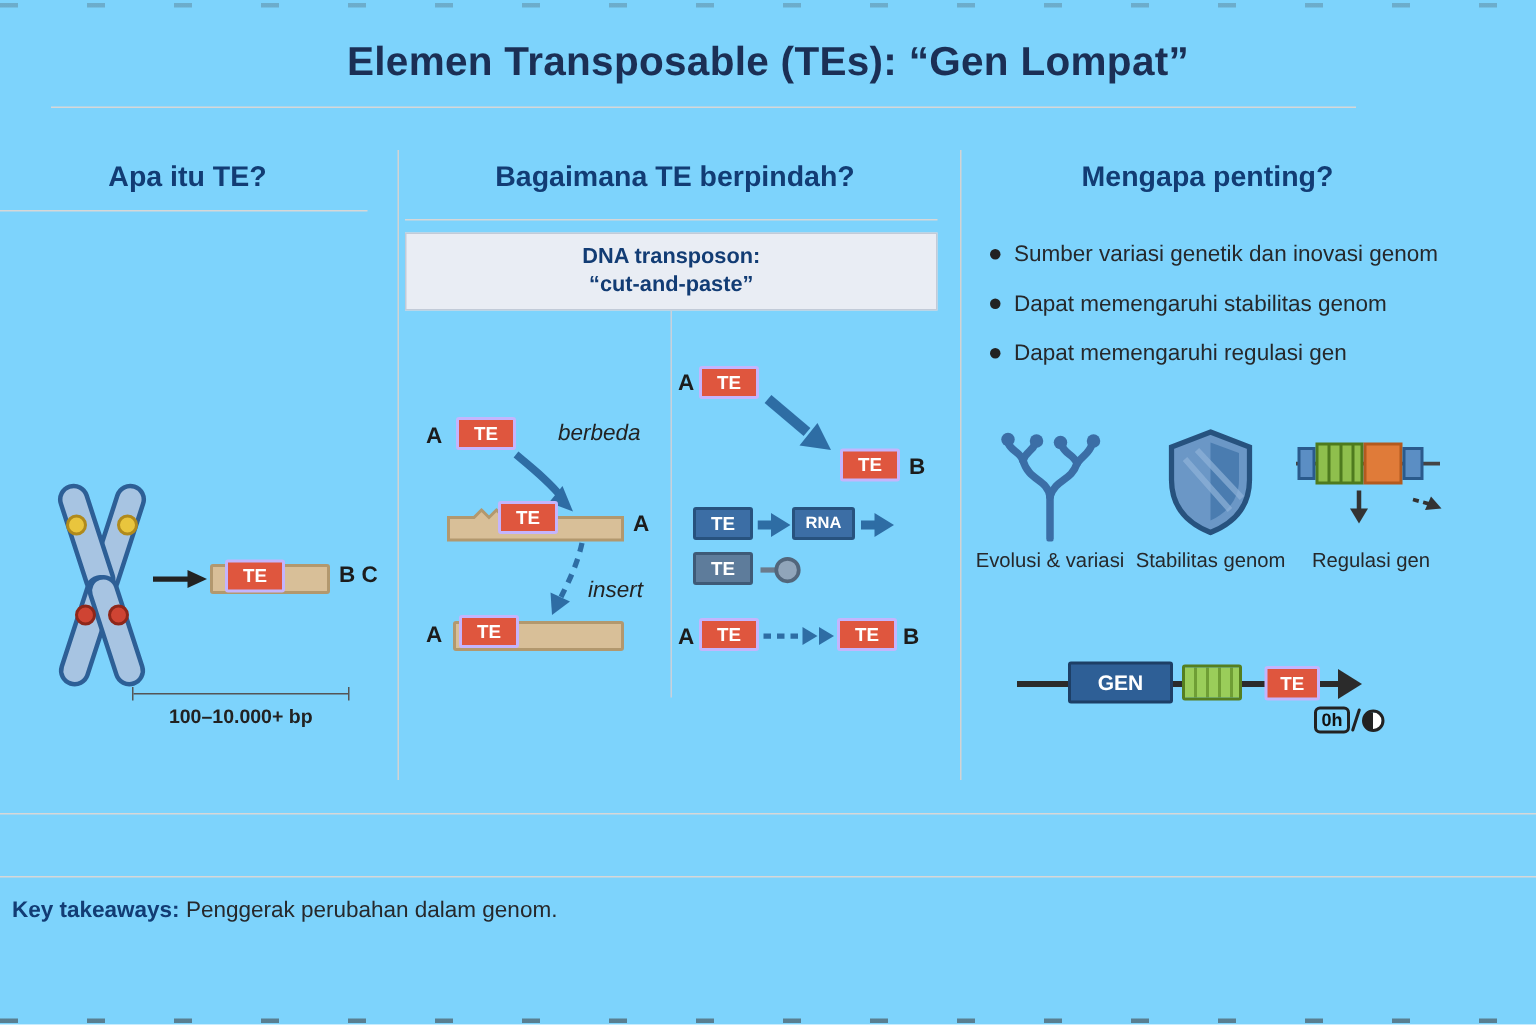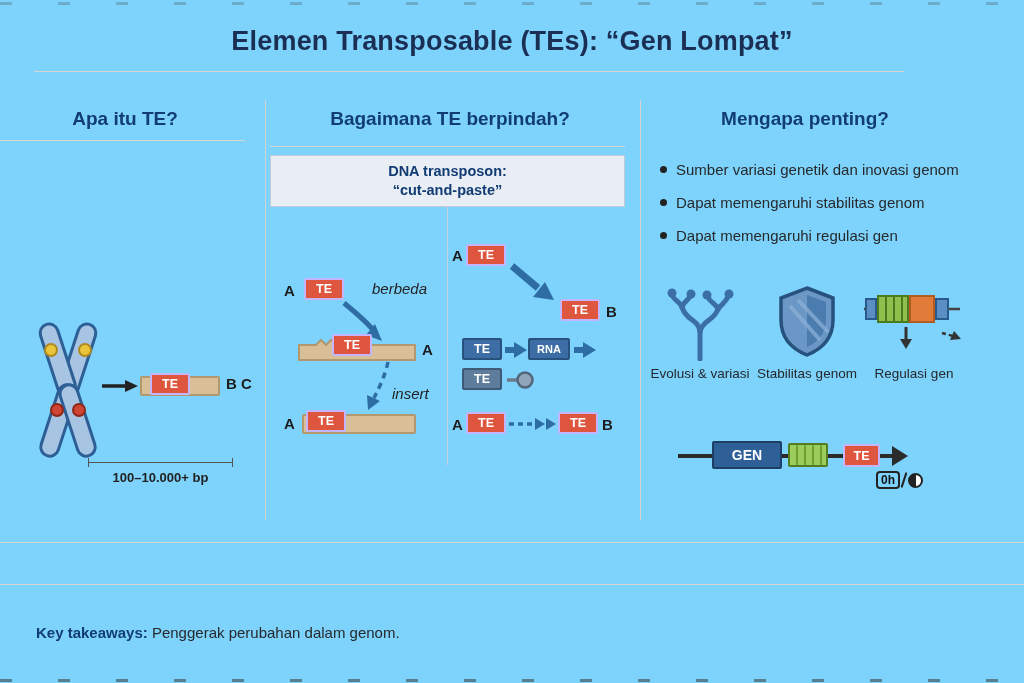--- a/index.html
+++ b/index.html
@@ -78,21 +78,21 @@
   .gd-te { left:165px; top:7px; width:37px; height:23px; }
   .oh-widget { position:absolute; left:836px; top:471px; display:flex; align-items:center; gap:3px;margin-left:40px; }
   .oh-pill { font-size:12px; font-weight:700; color:#111; border:2px solid #222; border-radius:4px;
              padding:0 3px; line-height:14px; }
   .oh-slash { width:2px; height:16px; background:#222; transform:rotate(18deg); border-radius:1px; }
   .oh-circle { width:15px; height:15px; border-radius:50%; border:2px solid #222;
                background:linear-gradient(to right,#222 0 50%,#fff 50%); }
 
   .note { position:absolute; left:8px; font-size:15px; }
   .note b { color:#123c74; font-weight:700; }
-  #discovery { top:556px; } #takeaway { top:624px;margin-left:28px; }
+  #discovery { top:556px; } #takeaway { top:598px; }
   .edge-ticks { position:absolute; left:0; width:100%; height:3px;
      background:repeating-linear-gradient(90deg,#3a3a3a 0 12px, transparent 12px 58px); }
   .edge-ticks.bottom { bottom:1px; opacity:.55; }
   .edge-ticks.top { top:2px; opacity:.25; }
 </style>
 </head>
 <body>
 
 <div class="page">
 

